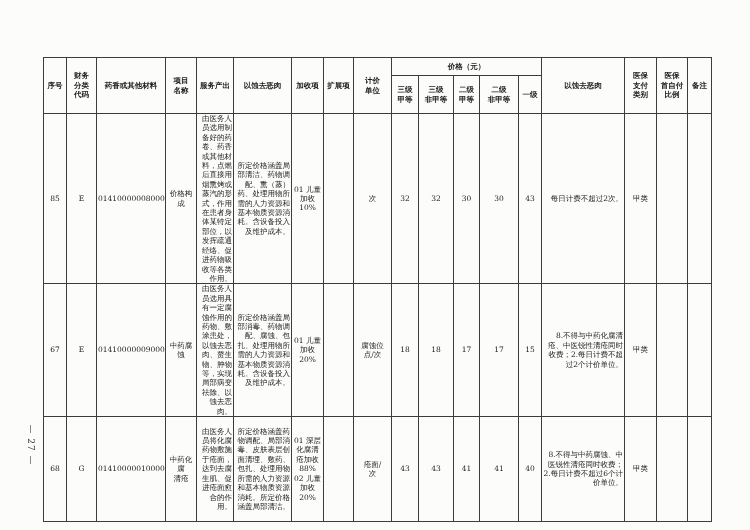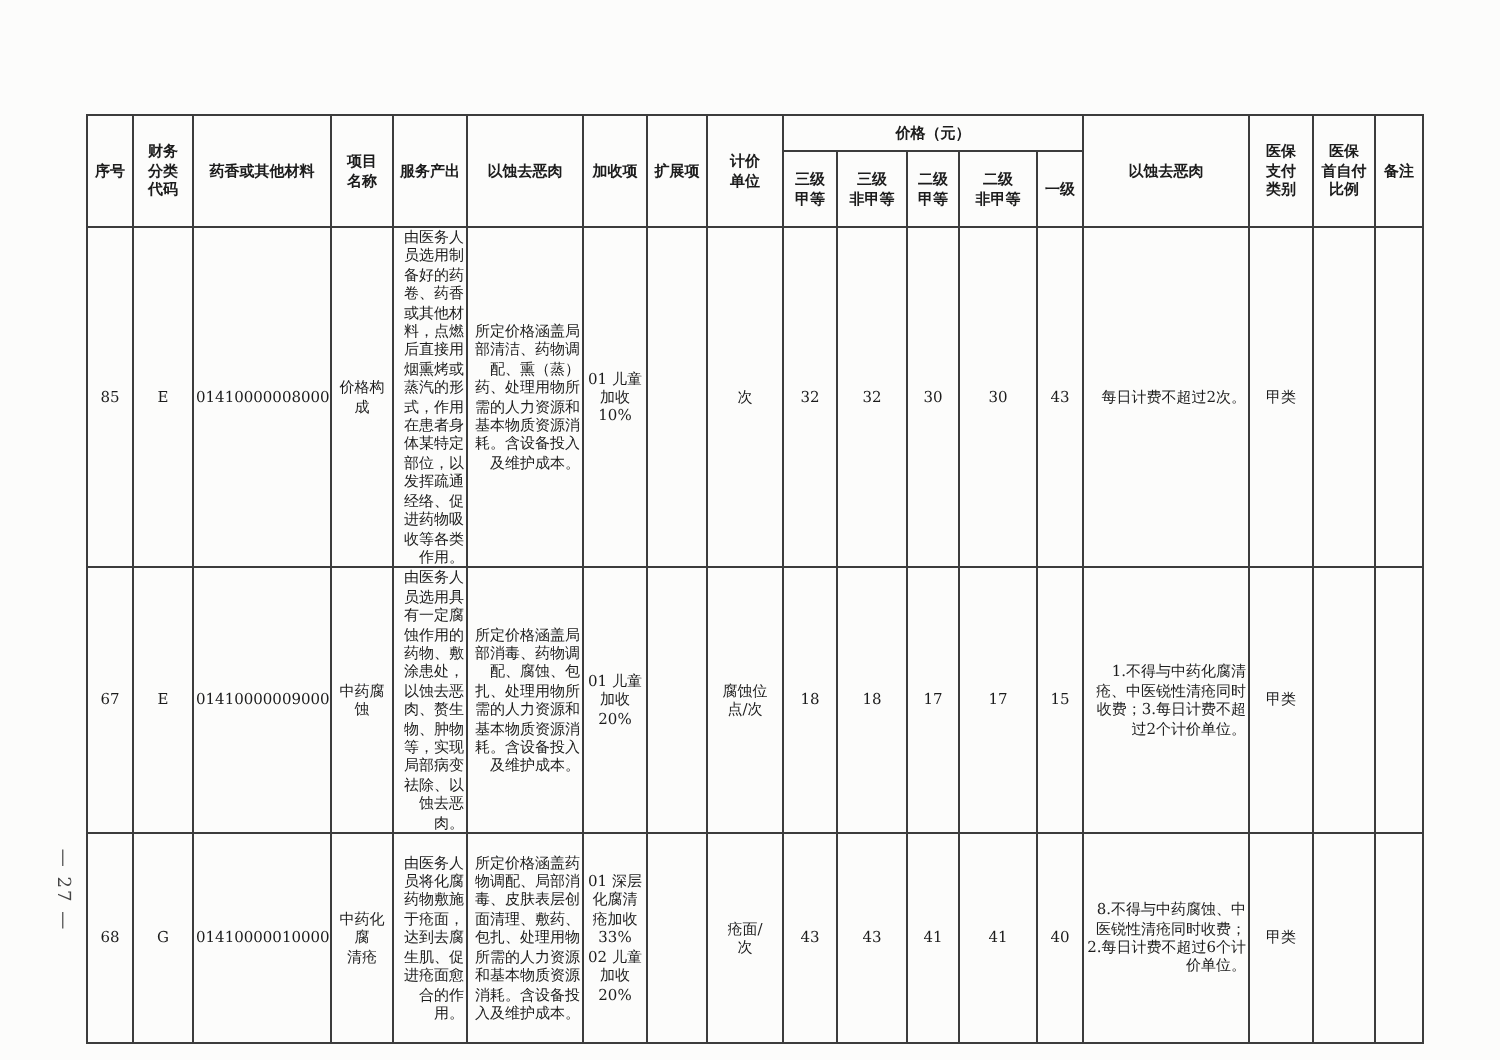--- a/index.html
+++ b/index.html
@@ -130,38 +130,38 @@
 加收
 20%</td>
       <td class="c"></td>
       <td class="c">腐蚀位
 点/次</td>
       <td class="c">18</td>
       <td class="c">18</td>
       <td class="c">17</td>
       <td class="c">17</td>
       <td class="c">15</td>
-      <td class="j">1.不得与中药化腐清疮、中医锐性清疮同时收费；3.每日计费不超过2个计价单位。</td>
+      <td class="j">8.不得与中药化腐清疮、中医锐性清疮同时收费；2.每日计费不超过2个计价单位。</td>
       <td class="c">甲类</td>
       <td class="c"></td>
       <td class="c"></td>
     </tr>
 
     <tr style="height:105px">
       <td class="c">68</td>
       <td class="c">G</td>
       <td class="c">014100000100000</td>
       <td class="c">中药化腐
 清疮</td>
       <td class="j">由医务人员将化腐药物敷施于疮面，达到去腐生肌、促进疮面愈合的作用。</td>
-      <td class="j">所定价格涵盖药物调配、局部消毒、皮肤表层创面清理、敷药、包扎、处理用物所需的人力资源和基本物质资源消耗。含设备投入及维护成本。</td>
+      <td class="j">所定价格涵盖药物调配、局部消毒、皮肤表层创面清理、敷药、包扎、处理用物所需的人力资源和基本物质资源消耗。所定价格涵盖局部清洁。</td>
       <td class="c">01 深层
 化腐清
 疮加收
-33%
+88%
 02 儿童
 加收
 20%</td>
       <td class="c"></td>
       <td class="c">疮面/
 次</td>
       <td class="c">43</td>
       <td class="c">43</td>
       <td class="c">41</td>
       <td class="c">41</td>

